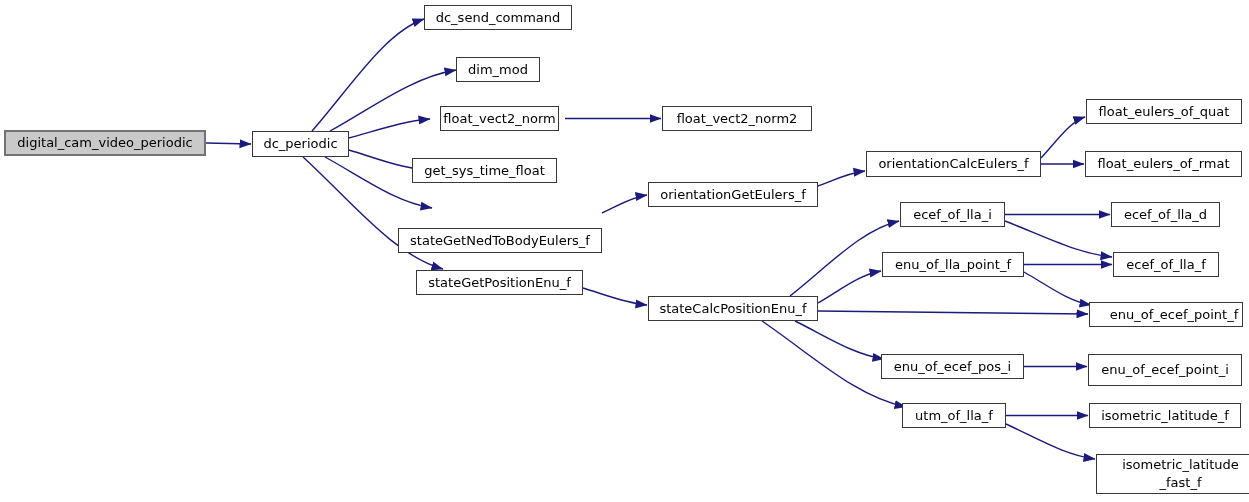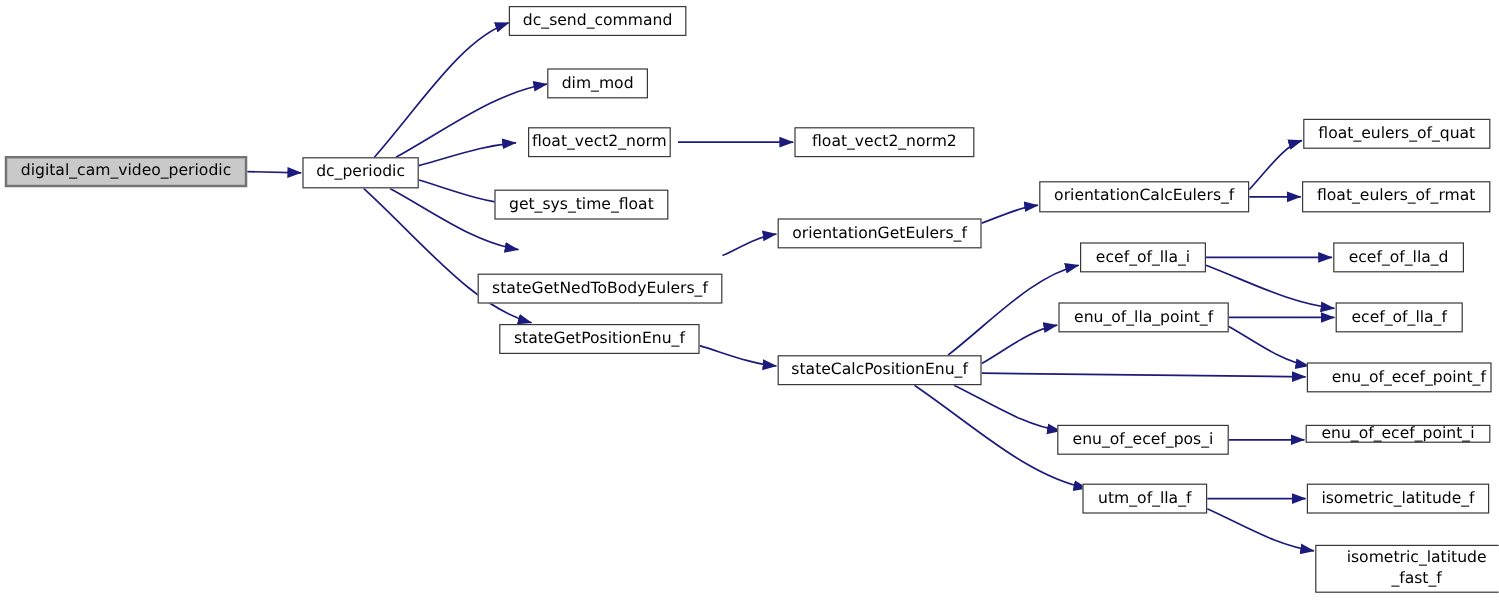--- a/index.html
+++ b/index.html
@@ -79,19 +79,19 @@
       <div class="node" style="left: 866px; top: 151px; width: 175px; height: 26px;"><span>orientationCalcEulers_f</span></div>
       <div class="node" style="left: 1086px; top: 99px; width: 156px; height: 25px;"><span>float_eulers_of_quat</span></div>
       <div class="node" style="left: 1085px; top: 151px; width: 157px; height: 26px;"><span>float_eulers_of_rmat</span></div>
       <div class="node" style="left: 900px; top: 202px; width: 105px; height: 25px;"><span>ecef_of_lla_i</span></div>
       <div class="node" style="left: 882px; top: 252px; width: 142px; height: 25px;"><span>enu_of_lla_point_f</span></div>
       <div class="node" style="left: 648px; top: 296px; width: 170px; height: 25px;"><span>stateCalcPositionEnu_f</span></div>
       <div class="node" style="left: 1111px; top: 202px; width: 109px; height: 25px;"><span>ecef_of_lla_d</span></div>
       <div class="node" style="left: 1113px; top: 252px; width: 106px; height: 25px;"><span>ecef_of_lla_f</span></div>
       <div class="node" style="left: 1089px; top: 302px; width: 154px; height: 25px; padding-left: 16px;"><span>enu_of_ecef_point_f</span></div>
       <div class="node" style="left: 881px; top: 354px; width: 143px; height: 25px;"><span>enu_of_ecef_pos_i</span></div>
-      <div class="node" style="left: 1088px; top: 354px; width: 154px; height: 15px;"><span>enu_of_ecef_point_i</span></div>
+      <div class="node" style="left: 1088px; top: 354px; width: 154px; height: 32px;"><span>enu_of_ecef_point_i</span></div>
       <div class="node" style="left: 902px; top: 403px; width: 104px; height: 25px;"><span>utm_of_lla_f</span></div>
       <div class="node" style="left: 1089px; top: 403px; width: 152px; height: 25px;"><span>isometric_latitude_f</span></div>
       <div class="node" style="left: 1096px; top: 454px; width: 169px; height: 40px;"><span>isometric_latitude
 _fast_f</span></div>
     </div>
 </div>
 
 </body></html>

